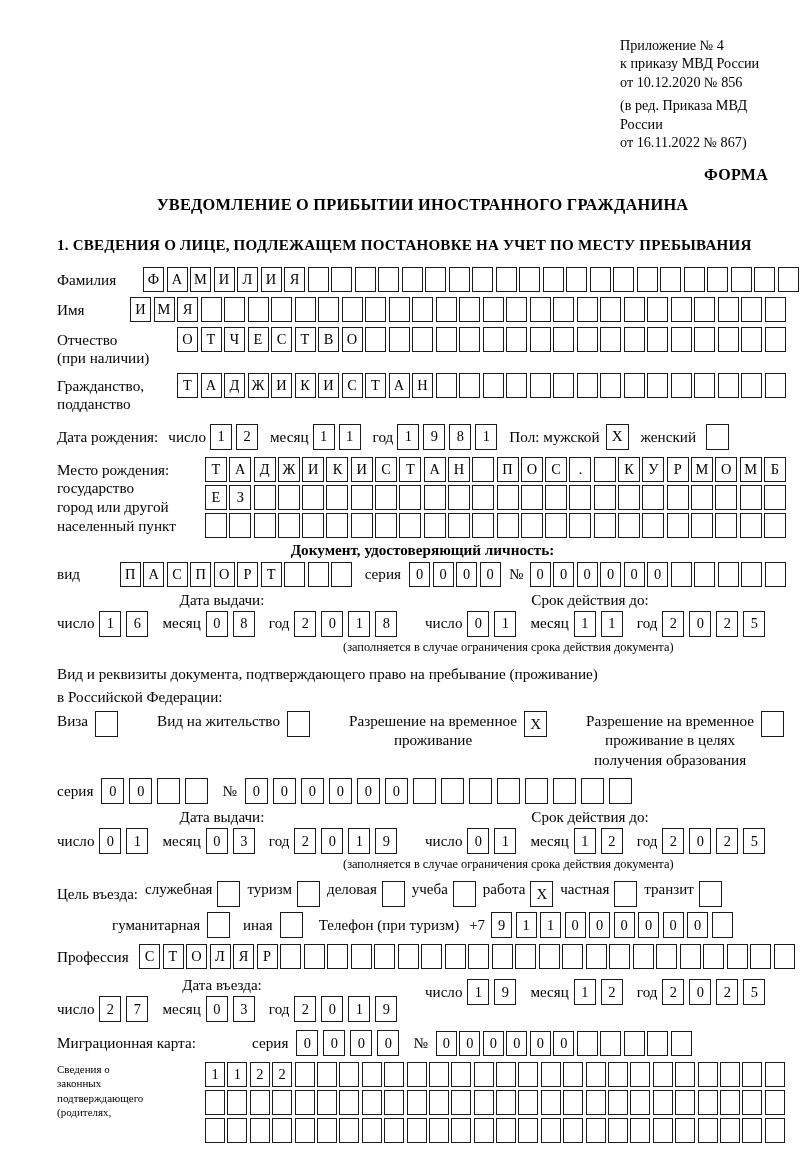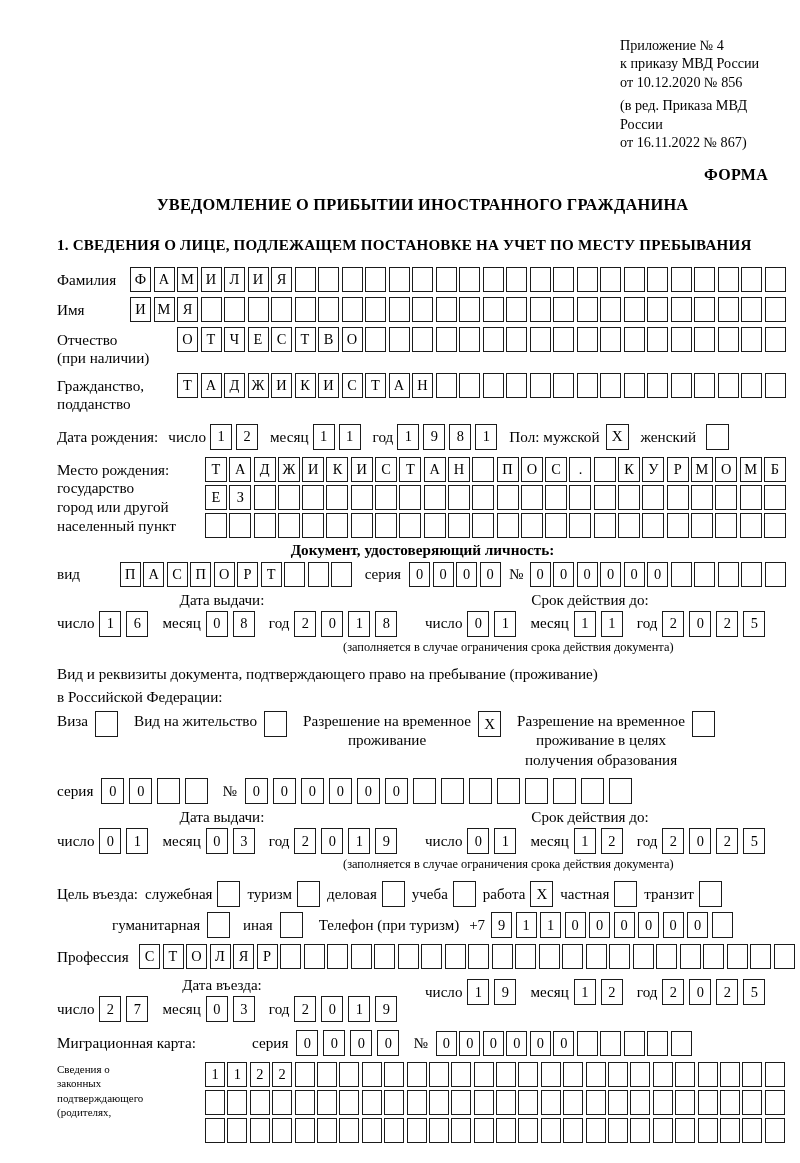--- a/index.html
+++ b/index.html
@@ -41,31 +41,31 @@
   
   .dpair{display:grid;grid-template-columns:368px 1fr;margin-top:5px;}
   .dtitle{width:330px;text-align:center;font-size:15.1px;}
   .dline{display:flex;align-items:center;margin-top:2px;font-size:15.1px;}
   .dline .dl{margin-right:5px;}
   .dline .boxes{margin-right:9px;}
   .dboxes .cell{width:22px;margin-right:5px;height:26px;}
   .dnote{font-size:12.4px;white-space:nowrap;margin-left:-82px;margin-top:3px;}
   
   .intro{font-size:15.2px;line-height:1.55;margin-top:7px;}
-  .opts{display:flex;align-items:flex-start;margin-top:2px;}
+  .opts{display:flex;align-items:flex-start;margin-top:2px;gap:23px;}
   .opt{display:flex;align-items:flex-start;}
   .opt-label{font-size:15.2px;line-height:1.28;text-align:center;margin-right:7px;}
   .opt+.opt{margin-left:16px;}
   .series-row{display:flex;align-items:center;margin-top:9px;font-size:15.2px;}
   .series-row .boxes{margin-left:8px;}
   .wide .cell{width:23px;margin-right:5px;height:26px;}
   .series-row .num{margin-left:9px;}
   
   .purpose{display:flex;align-items:center;margin-top:9px;font-size:15px;white-space:nowrap;}
-  .pitem{display:inline-flex;align-items:center;margin-left:7px;}
+  .pitem{display:inline-flex;align-items:flex-start;margin-left:7px;}
   .pitem .cb{margin-left:5px;}
   .purpose2{display:flex;align-items:center;margin-top:5px;margin-left:55px;font-size:15px;white-space:nowrap;}
   .purpose2 .cb{margin-left:7px;}
   .phone-label{margin-left:16px;}
   .phone-prefix{margin-left:10px;margin-right:6px;}
   .ph .cell{width:21px;margin-right:3.5px;height:26px;}
   
   .reps{display:flex;align-items:flex-start;margin-top:6px;}
   .reps-label{width:148px;font-size:11px;line-height:1.28;flex:none;}
 </style>
@@ -85,21 +85,21 @@
   </div>
 
   <div class="forma">ФОРМА</div>
 
   <div class="title">
     <div>УВЕДОМЛЕНИЕ О ПРИБЫТИИ ИНОСТРАННОГО ГРАЖДАНИНА</div>
   </div>
 
   <div class="sec-heading">1. СВЕДЕНИЯ О ЛИЦЕ, ПОДЛЕЖАЩЕМ ПОСТАНОВКЕ НА УЧЕТ ПО МЕСТУ ПРЕБЫВАНИЯ</div>
 
-  <div class="frow" style="margin-top:13px;">
+  <div class="frow" style="margin-top:13px;gap:13px;">
     <div class="flabel w73">Фамилия</div>
     <div class="boxes">
         <span class="cell">Ф</span>
         <span class="cell">А</span>
         <span class="cell">М</span>
         <span class="cell">И</span>
         <span class="cell">Л</span>
         <span class="cell">И</span>
         <span class="cell">Я</span>
         <span class="cell"></span>

